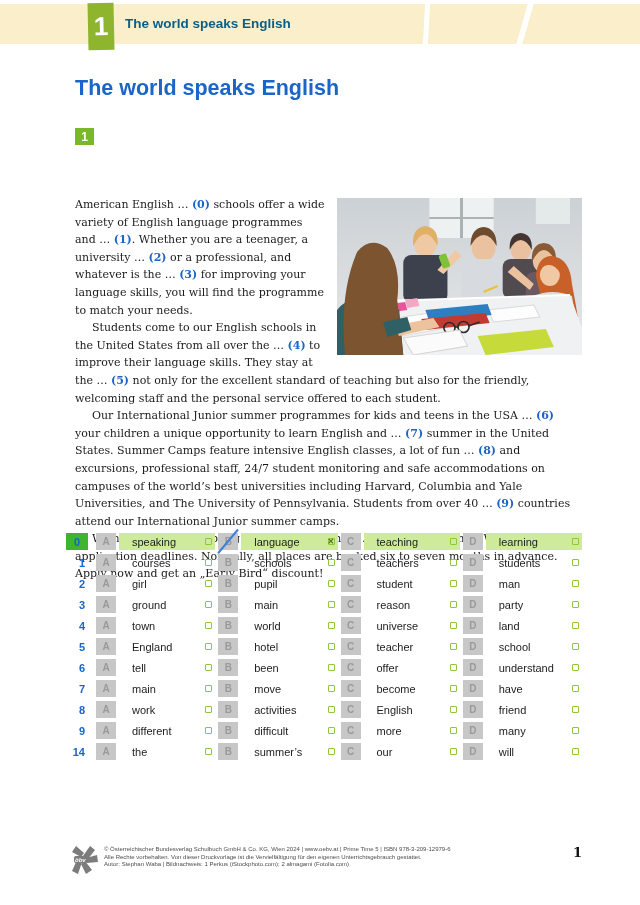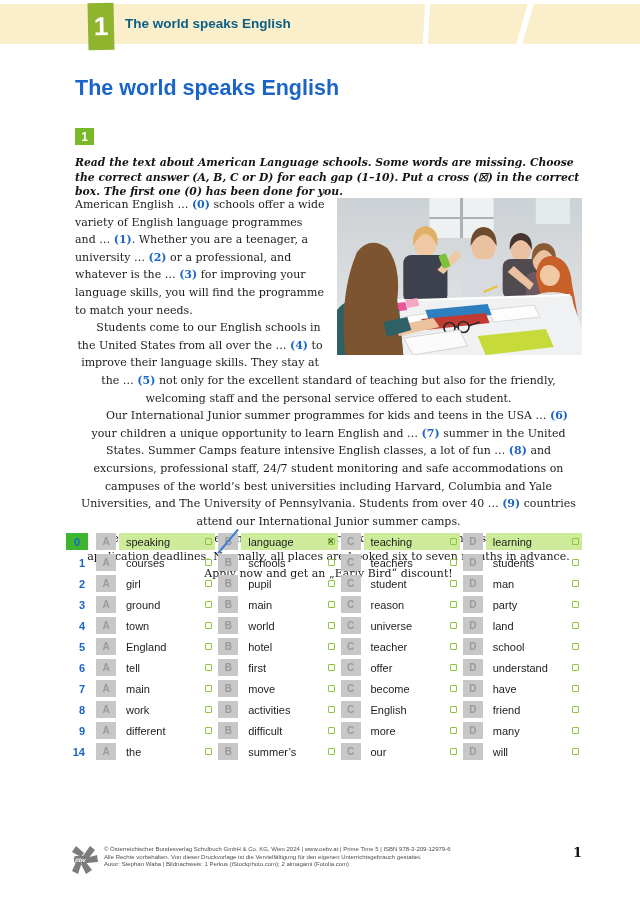--- a/index.html
+++ b/index.html
@@ -36,40 +36,40 @@
     font-size:10.8px; line-height:14.5px; color:#141414;
   }
   
   .article {
     position:absolute; left:75px; top:196px; width:507px;
     font-family:"DejaVu Serif", serif; font-size:11px; line-height:17.6px; color:#1b1b1b;
   }
   .photo-wrap { float:right; width:245px; height:157px; margin:2px 0 6px 12px; }
   .photo-wrap svg { display:block; width:100%; height:100%; }
   .para { margin:0; }
-  .para.indent { text-indent:17px;text-align:center; }
+  .para.indent { text-indent:17px; }
   .gap { color:#1b64c8; font-weight:bold; }
   
   .atable { position:absolute; left:66px; top:533px; width:519px; }
   .trow { display:flex; height:17px; margin-bottom:4px; }
   .tnum {
     width:22px; margin-right:8px; display:flex; align-items:center; justify-content:flex-end;
     padding-right:3px; color:#1b64c8; font-weight:bold; font-size:11px;
   }
   .trow.hl .tnum { background:#3eb52f; justify-content:center; padding-right:0; }
   .tgroup { flex:1; display:flex; }
   .tletter {
     width:20px; margin-right:3px; background:#c7c7c7; color:#9a9a9a; font-weight:bold;
     font-size:10px; text-align:center; line-height:17px; position:relative;
   }
   .tletter.struck::after {
     content:""; position:absolute; left:9px; top:-7px; width:2.4px; height:31px;
     background:#3f7fd6; transform:rotate(40deg);
   }
-  .topt { flex:1; display:flex; align-items:center; padding-left:7px; margin-right:3px; }
+  .topt { flex:1; display:flex; align-items:center; padding-left:13px; margin-right:3px; }
   .trow.hl .topt { background:#cdeb9b; }
   .tword { font-size:11px; color:#1c1c1c; }
   .checkbox {
     margin-left:auto; margin-right:3px; width:7px; height:7px;
     border:1.6px solid #8fc73c; border-radius:1px; background:#ffffff;
     position:relative; cursor:pointer;
   }
   .trow.hl .checkbox { background:transparent; }
   .checkbox.checked::after {
     content:"\2715"; position:absolute; left:-1px; top:-2.5px;
@@ -98,21 +98,20 @@
     <span>1</span>
   </div>
   <div class="unit-title">The world speaks English</div>
 
   <div class="main-title">The world speaks English</div>
 
   <div class="ex-head">
     <div class="ex-badge">1</div>
   </div>
 
-  <div class="instructions">Read the text about American Language schools. Some words are missing. Choose the correct answer (A, B, C or D) for each gap (1–10). Put a cross (☒) in the correct box. The first one (0) has been done for you.</div>
 
   <div class="article">
     <div class="photo-wrap">
       <svg viewBox="0 0 244 157" preserveAspectRatio="none">
         <defs>
           <linearGradient id="bg" x1="0" y1="0" x2="0" y2="1">
             <stop offset="0" stop-color="#ccd1d5"></stop>
               <stop offset="1" stop-color="#e6e8ea"></stop>
           </linearGradient>
         </defs>
@@ -368,21 +367,21 @@
         <div class="tgroup">
           <div class="tletter">A</div>
           <div class="topt">
             <span class="tword">tell</span>
             <div class="checkbox"></div>
           </div>
         </div>
         <div class="tgroup">
           <div class="tletter">B</div>
           <div class="topt">
-            <span class="tword">first</span>
+            <span class="tword">been</span>
             <div class="checkbox"></div>
           </div>
         </div>
         <div class="tgroup">
           <div class="tletter">C</div>
           <div class="topt">
             <span class="tword">offer</span>
             <div class="checkbox"></div>
           </div>
         </div>

